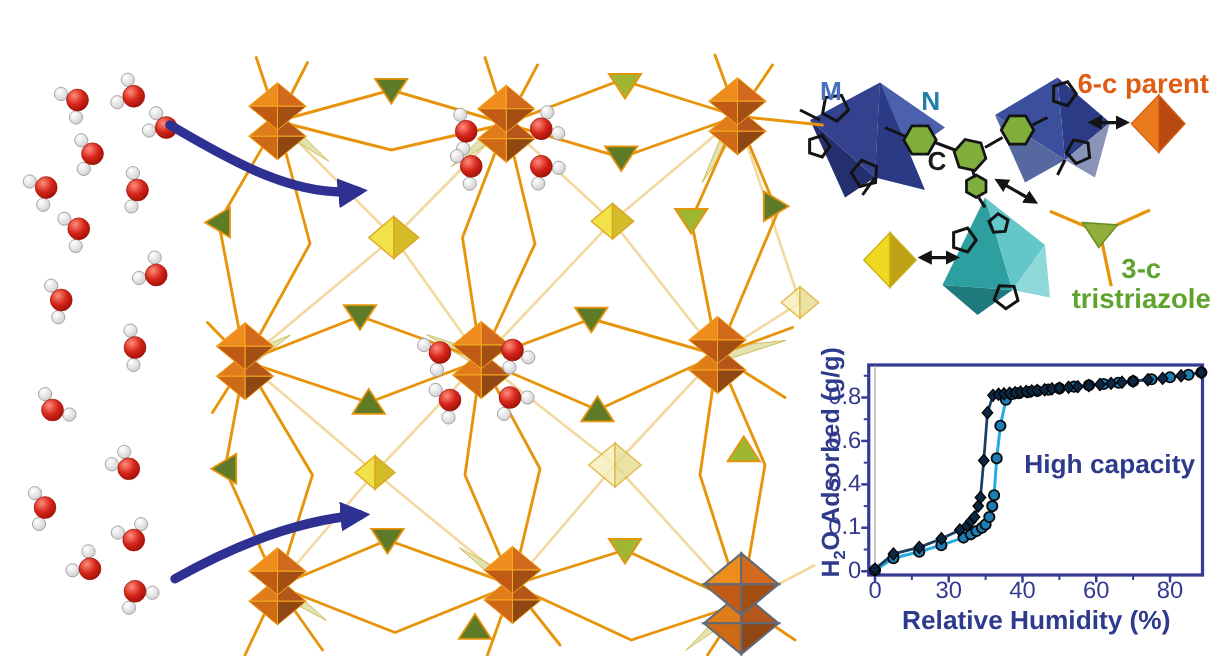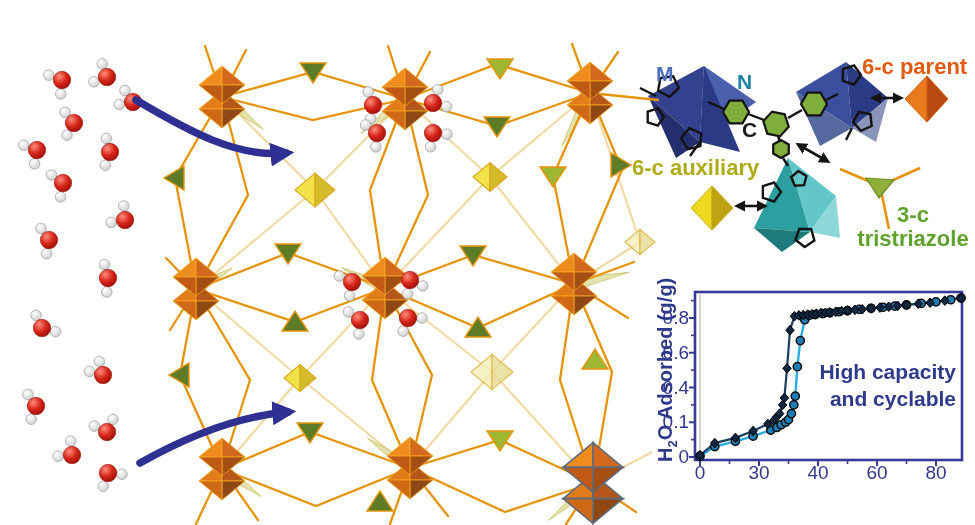--- a/index.html
+++ b/index.html
@@ -585,29 +585,28 @@
         <polygon points="944.85,295.825 949.0500000000001,300.625 944.85,305.425 940.65,300.625" fill="#0d2743" stroke="#000" stroke-width="1"></polygon>
         <polygon points="961.075,293.21874999999994 965.2750000000001,298.01874999999995 961.075,302.81874999999997 956.875,298.01874999999995" fill="#0d2743" stroke="#000" stroke-width="1"></polygon>
       </g>
     </svg>
 
   <div class="overlay" id="overlay">
     <span class="lbl lbl-m">M</span>
     <span class="lbl lbl-n">N</span>
     <span class="lbl lbl-c">C</span>
     <span class="lbl lbl-parent">6-c parent</span>
-    <span class="lbl lbl-aux">6-c auxiliary</span>
     <div class="lbl lbl-linker">
       <div>3-c</div>
       <div>tristriazole</div>
     </div>
     <div class="lbl annotation">
       <div>High capacity</div>
-      <div>and cyclable</div>
     </div>
+    <div class="lbl xlabel">Relative Humidity (%)</div>
     <div class="lbl ylabel"><span>H</span><sub>2</sub><span>O Adsorbed (g/g)</span></div>
   <span class="xtick" style="left: 700px;">0</span>
       <span class="xtick" style="left: 759px;">30</span>
       <span class="xtick" style="left: 818px;">40</span>
       <span class="xtick" style="left: 877px;">60</span>
       <span class="xtick" style="left: 936px;">80</span>
       <span class="ytick" style="top: 446px;">0</span>
       <span class="ytick" style="top: 411.25px;">0.1</span>
       <span class="ytick" style="top: 376.5px;">0.4</span>
       <span class="ytick" style="top: 341.75px;">0.6</span>

